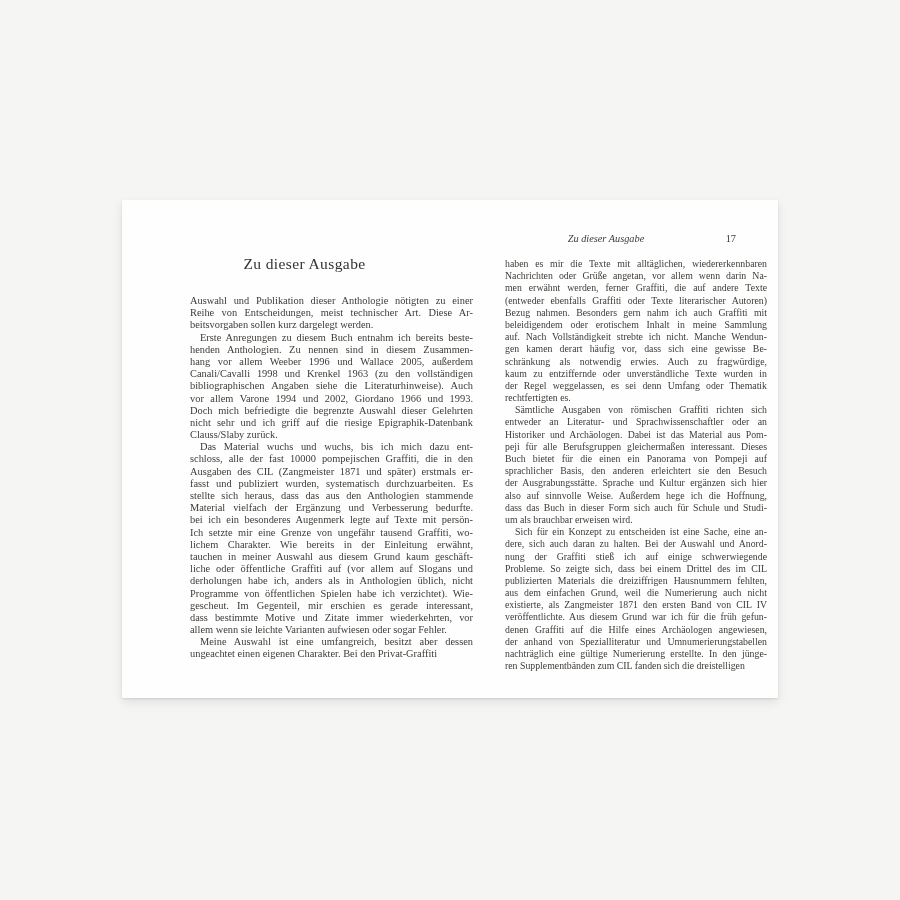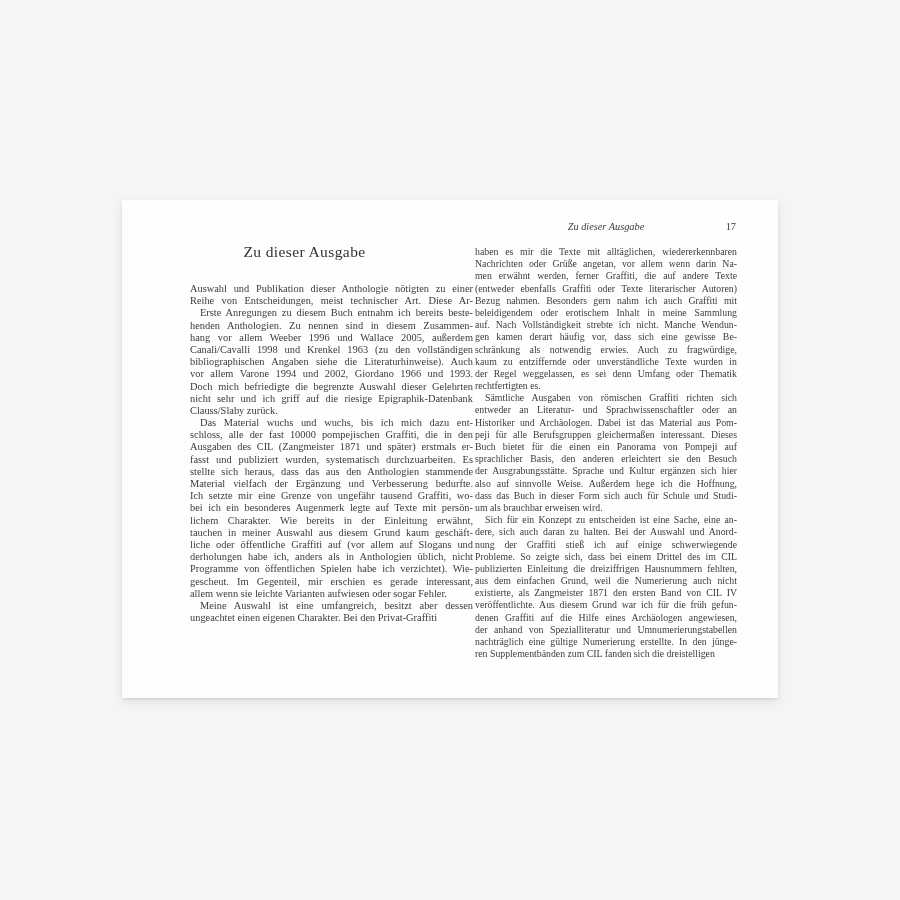--- a/index.html
+++ b/index.html
@@ -9,21 +9,21 @@
     font-family: "Liberation Serif", serif;
     overflow: hidden;
   }
   .stage { position: relative; width: 900px; height: 900px; }
   .spread {
     position: absolute; left: 122px; top: 200px;
     width: 656px; height: 498px;
     background: #fefefe;
     box-shadow: 0 1px 2px rgba(0,0,0,0.10), 0 4px 10px rgba(0,0,0,0.09);
   }
-  .col { position: absolute; top: 0; height: 100%; }
+  .col { position: absolute; top: 12px; height: 100%; }
   .col-left  { left: 41px;  width: 283px; }
   .col-right { left: 353px; width: 262px; }
 
   .chapter-heading {
     position: absolute; top: 43px; left: 0; width: 100%;
     margin: 0; text-align: center;
     font-size: 15.5px; font-weight: normal; letter-spacing: 0.4px;
     color: #34322f;
   }
 
@@ -33,21 +33,21 @@
   }
   .running-head {
     display: block; width: 100%; text-align: center; font-style: italic;
   }
   .page-number {
     position: absolute; right: 1px; top: 0; font-style: normal; margin-left: 20px;
   }
 
   .bodytext { position: absolute; left: 0; color: #3e3b37; }
   #left-body  { top: 83px; width: 283px; font-size: 10.4px; margin-left: 27px; }
-  #right-body { top: 46px; width: 262px; font-size: 9.8px; }
+  #right-body { top: 46px; width: 262px; font-size: 9.8px; margin-left: 30px; }
 
   .paragraph { margin: 0; }
   .line {
     height: 12.2px; line-height: 12.2px;
     white-space: nowrap;
     text-align: justify;
     text-align-last: justify;
     text-justify: inter-word;
   }
   .line.last   { text-align-last: left; }
@@ -58,47 +58,49 @@
 
 <div class="stage">
   <div class="spread">
 
     <div class="col col-left">
       <h1 class="chapter-heading">Zu dieser Ausgabe</h1>
       <div class="bodytext" id="left-body">
           <div class="paragraph">
             <div class="line">Auswahl und Publikation dieser Anthologie nötigten zu einer</div>
             <div class="line">Reihe von Entscheidungen, meist technischer Art. Diese Ar-</div>
+            <div class="line last">beitsvorgaben sollen kurz dargelegt werden.</div>
           </div>
           <div class="paragraph">
             <div class="line indent">Erste Anregungen zu diesem Buch entnahm ich bereits beste-</div>
             <div class="line">henden Anthologien. Zu nennen sind in diesem Zusammen-</div>
             <div class="line">hang vor allem Weeber 1996 und Wallace 2005, außerdem</div>
             <div class="line">Canali/Cavalli 1998 und Krenkel 1963 (zu den vollständigen</div>
             <div class="line">bibliographischen Angaben siehe die Literaturhinweise). Auch</div>
             <div class="line">vor allem Varone 1994 und 2002, Giordano 1966 und 1993.</div>
             <div class="line">Doch mich befriedigte die begrenzte Auswahl dieser Gelehrten</div>
             <div class="line">nicht sehr und ich griff auf die riesige Epigraphik-Datenbank</div>
             <div class="line last">Clauss/Slaby zurück.</div>
           </div>
           <div class="paragraph">
             <div class="line indent">Das Material wuchs und wuchs, bis ich mich dazu ent-</div>
             <div class="line">schloss, alle der fast 10000 pompejischen Graffiti, die in den</div>
             <div class="line">Ausgaben des CIL (Zangmeister 1871 und später) erstmals er-</div>
             <div class="line">fasst und publiziert wurden, systematisch durchzuarbeiten. Es</div>
             <div class="line">stellte sich heraus, dass das aus den Anthologien stammende</div>
             <div class="line">Material vielfach der Ergänzung und Verbesserung bedurfte.</div>
+            <div class="line">bei ich ein besonderes Augenmerk legte auf Texte mit persön-</div>
             <div class="line">Ich setzte mir eine Grenze von ungefähr tausend Graffiti, wo-</div>
-            <div class="line">bei ich ein besonderes Augenmerk legte auf Texte mit persön-</div>
             <div class="line">lichem Charakter. Wie bereits in der Einleitung erwähnt,</div>
             <div class="line">tauchen in meiner Auswahl aus diesem Grund kaum geschäft-</div>
             <div class="line">liche oder öffentliche Graffiti auf (vor allem auf Slogans und</div>
             <div class="line">derholungen habe ich, anders als in Anthologien üblich, nicht</div>
             <div class="line">Programme von öffentlichen Spielen habe ich verzichtet). Wie-</div>
             <div class="line">gescheut. Im Gegenteil, mir erschien es gerade interessant,</div>
+            <div class="line">dass bestimmte Motive und Zitate immer wiederkehrten, vor</div>
             <div class="line last">allem wenn sie leichte Varianten aufwiesen oder sogar Fehler.</div>
           </div>
           <div class="paragraph">
             <div class="line indent">Meine Auswahl ist eine umfangreich, besitzt aber dessen</div>
             <div class="line last">ungeachtet einen eigenen Charakter. Bei den Privat-Graffiti</div>
           </div>
         </div>
     </div>
 
     <div class="col col-right">
@@ -131,21 +133,21 @@
             <div class="line">der Ausgrabungsstätte. Sprache und Kultur ergänzen sich hier</div>
             <div class="line">also auf sinnvolle Weise. Außerdem hege ich die Hoffnung,</div>
             <div class="line">dass das Buch in dieser Form sich auch für Schule und Studi-</div>
             <div class="line last">um als brauchbar erweisen wird.</div>
           </div>
           <div class="paragraph">
             <div class="line indent">Sich für ein Konzept zu entscheiden ist eine Sache, eine an-</div>
             <div class="line">dere, sich auch daran zu halten. Bei der Auswahl und Anord-</div>
             <div class="line">nung der Graffiti stieß ich auf einige schwerwiegende</div>
             <div class="line">Probleme. So zeigte sich, dass bei einem Drittel des im CIL</div>
-            <div class="line">publizierten Einleitung die dreiziffrigen Hausnummern fehlten,</div>
+            <div class="line">publizierten Materials die dreiziffrigen Hausnummern fehlten,</div>
             <div class="line">aus dem einfachen Grund, weil die Numerierung auch nicht</div>
             <div class="line">existierte, als Zangmeister 1871 den ersten Band von CIL IV</div>
             <div class="line">veröffentlichte. Aus diesem Grund war ich für die früh gefun-</div>
             <div class="line">denen Graffiti auf die Hilfe eines Archäologen angewiesen,</div>
             <div class="line">der anhand von Spezialliteratur und Umnumerierungstabellen</div>
             <div class="line">nachträglich eine gültige Numerierung erstellte. In den jünge-</div>
             <div class="line last">ren Supplementbänden zum CIL fanden sich die dreistelligen</div>
           </div>
         </div>
     </div>

